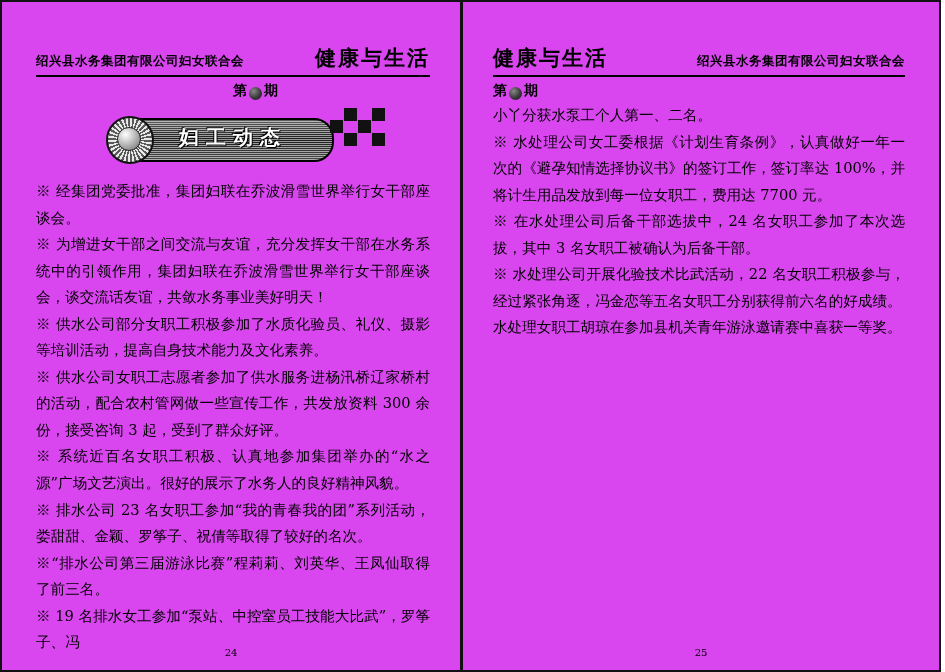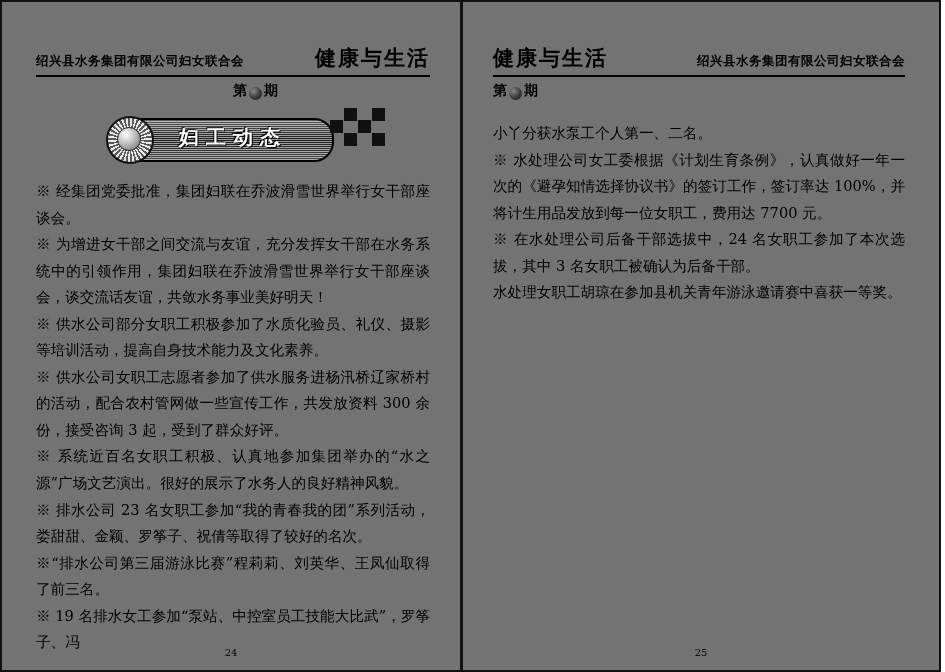--- a/index.html
+++ b/index.html
@@ -16,21 +16,21 @@
     overflow: hidden;
   }
   .spread {
     position: absolute;
     inset: 0;
     display: flex;
   }
   
   .page {
     position: relative;
-    background: #737373;
+    background: #d946ef;
     box-sizing: border-box;
   }
   .page-left {
     width: 463px;
     height: 672px;
     border-right: 3px solid #111;
     border-top: 2px solid #111;
     border-left: 2px solid #111;
     border-bottom: 2px solid #111;
   }
@@ -177,21 +177,21 @@
     font-size: 14.6px;
     line-height: 1.82;
     text-align: justify;
     text-justify: inter-ideograph;
   }
   .body-text p {
     margin: 0;
     text-indent: 0;
   }
   .page-right .body-text {
-    margin-top: 20px;
+    margin-top: 2px;
   }
 
   
   .folio {
     position: absolute;
     bottom: 12px;
     left: 0;
     right: 0;
     text-align: center;
     font-family: "DejaVu Serif", "Liberation Serif", serif;
@@ -259,20 +259,21 @@
       <div class="issue-line">
         <span>第</span>
         <span class="issue-dot"></span>
         <span>期</span>
       </div>
 
       <div class="body-text">
         <p>小丫分获水泵工个人第一、二名。</p>
         <p>※ 水处理公司女工委根据《计划生育条例》，认真做好一年一次的《避孕知情选择协议书》的签订工作，签订率达 100%，并将计生用品发放到每一位女职工，费用达 7700 元。</p>
         <p>※ 在水处理公司后备干部选拔中，24 名女职工参加了本次选拔，其中 3 名女职工被确认为后备干部。</p>
+        <p>※ 水处理公司开展化验技术比武活动，22 名女职工积极参与，经过紧张角逐，冯金恋等五名女职工分别获得前六名的好成绩。</p>
         <p>水处理女职工胡琼在参加县机关青年游泳邀请赛中喜获一等奖。</p>
       </div>
 
       <div class="folio">25</div>
     </div>
   </div>
 
 </div>
 
 </body></html>

